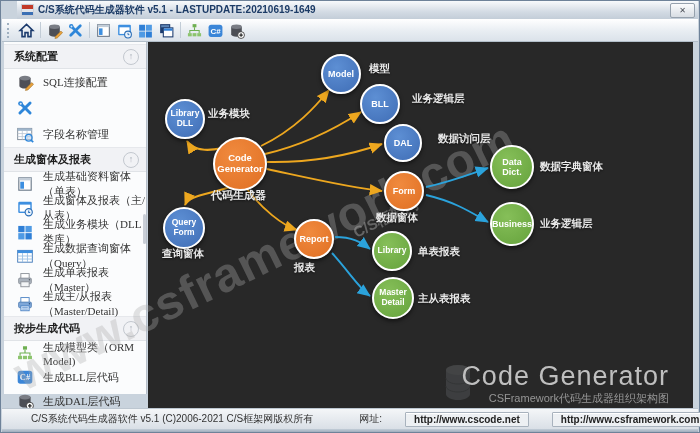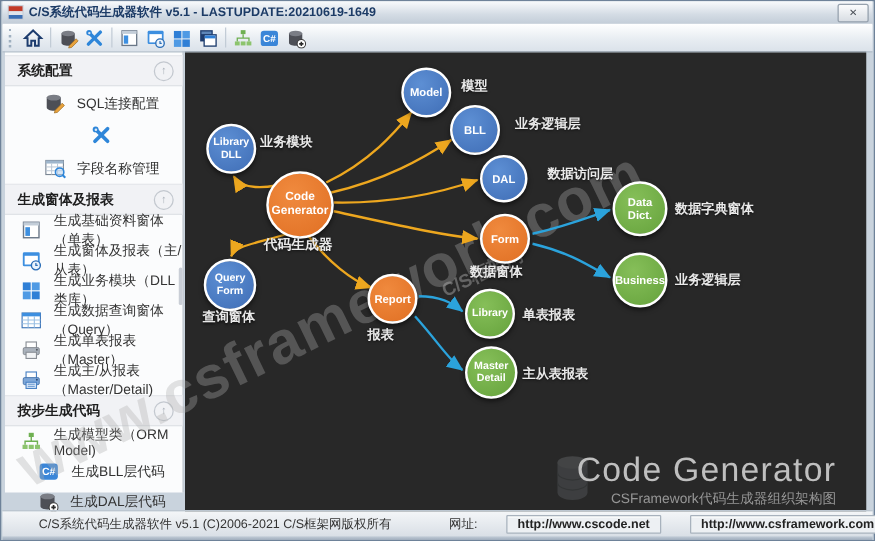--- a/index.html
+++ b/index.html
@@ -1,47 +1,47 @@
 <!DOCTYPE html>
 <html><head>
 <meta charset="utf-8">
 <style>
   html,body{margin:0;padding:0;width:700px;height:433px;overflow:hidden;
     font-family:"Liberation Sans","DejaVu Sans",sans-serif;}
   .window{position:absolute;inset:0;width:698px;height:431px;border:1px solid #6e8299;
     background:#c9d3dd;}
   
-  .titlebar{position:absolute;left:1px;top:0;right:1px;height:18px;z-index:6;
+  .titlebar{position:absolute;left:16px;top:0;right:1px;height:18px;z-index:6;
     background:linear-gradient(#f8fafc,#d3dbe4 60%,#c3cdd8);
     display:flex;align-items:center;padding:0 3px 0 4px;
     border-bottom:1px solid #aeb9c6;}
   .titlebar .title{font-size:10px;font-weight:bold;color:#1c3b66;margin-left:4px;
     flex:1;white-space:nowrap;overflow:hidden;}
   .app-icon{width:13px;height:12px;display:inline-block;}
   .close-btn{width:23px;height:13px;border:1px solid #96a1ad;border-radius:2px;
     background:linear-gradient(#fbfcfd,#d8dde3);display:flex;align-items:center;
     justify-content:center;font-size:8px;color:#4a4f57;font-weight:bold;cursor:default;}
   
   .toolbar{position:absolute;left:1px;top:18px;right:1px;height:22px;z-index:6;
     background:linear-gradient(#ffffff,#e8edf2 55%,#dbe2ea);
     border-bottom:1px solid #b3bfca;display:flex;align-items:center;padding-left:4px;}
   .tb-grip{width:3px;height:15px;border-left:2px dotted #9fb0c0;margin:0 4px 0 1px;}
   .tb-btn{width:21px;height:20px;display:flex;align-items:center;justify-content:center;}
   .tb-sep{width:1px;height:16px;background:#c2ccd6;margin:0 3px;}
   .svgic{width:17px;height:17px;display:block;}
   
   .sidebar{position:absolute;left:3px;top:40px;width:143px;bottom:38px;
-    background:#fbfcfd;border-right:1px solid #b6bec8;padding-top:3px;box-sizing:border-box;}
+    background:#fbfcfd;border-right:1px solid #b6bec8;padding-top:3px;box-sizing:border-box;font-family:Liberation Serif, serif;}
   .grp-header{height:23px;display:flex;align-items:center;padding:0 7px 0 10px;
     background:#f1f2f5;border-top:1px solid #e6e8ec;border-bottom:1px solid #e0e3e7;}
   .grp-header .grp-title{font-size:11px;font-weight:bold;color:#1e1e1e;flex:1;}
   .grp-arrow{width:14px;height:14px;border:1px solid #c3c8cf;border-radius:50%;
     color:#a9b0b9;font-size:9px;line-height:13px;text-align:center;}
   .side-item{height:24px;display:flex;align-items:center;gap:9px;padding-left:12px;
-    font-size:11px;color:#333;cursor:default;justify-content:center;}
+    font-size:11px;color:#333;cursor:default;}
   .side-item.tall{height:26px;}
   .side-item .svgic{width:18px;height:18px;flex:none;}
   .side-scroll{position:absolute;right:0px;top:173px;width:3px;height:30px;
     border-radius:2px;background:#c9ced6;}
   
   .diagram{position:absolute;left:147px;top:40px;width:545px;height:370px;
     background:#282828;}
   .dg-content{position:absolute;inset:0;z-index:4;}
   .dg-arrows{position:absolute;left:0;top:0;}
   .node{position:absolute;border-radius:50%;border:2px solid #fff;box-sizing:border-box;

